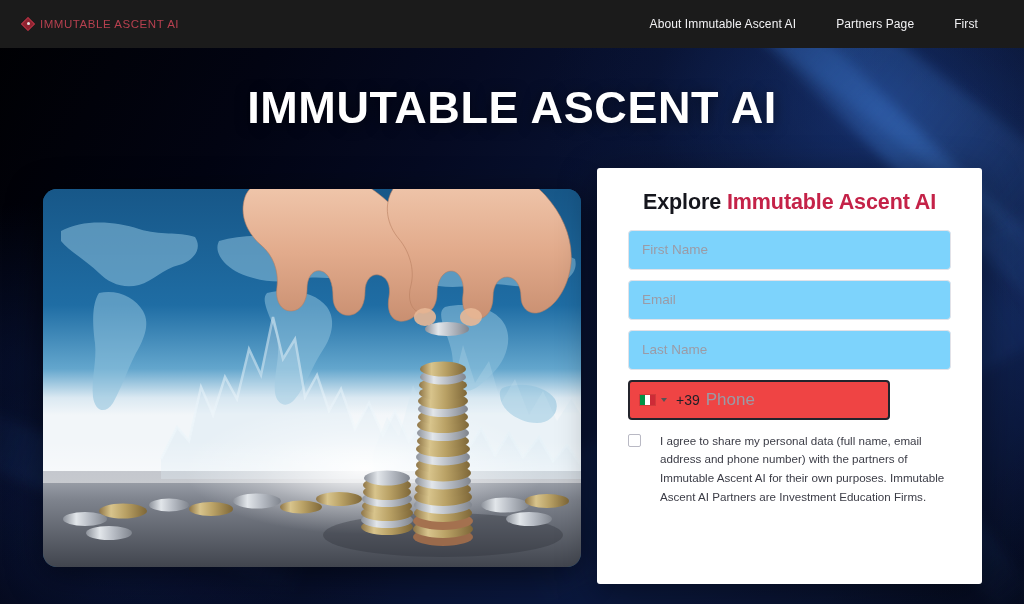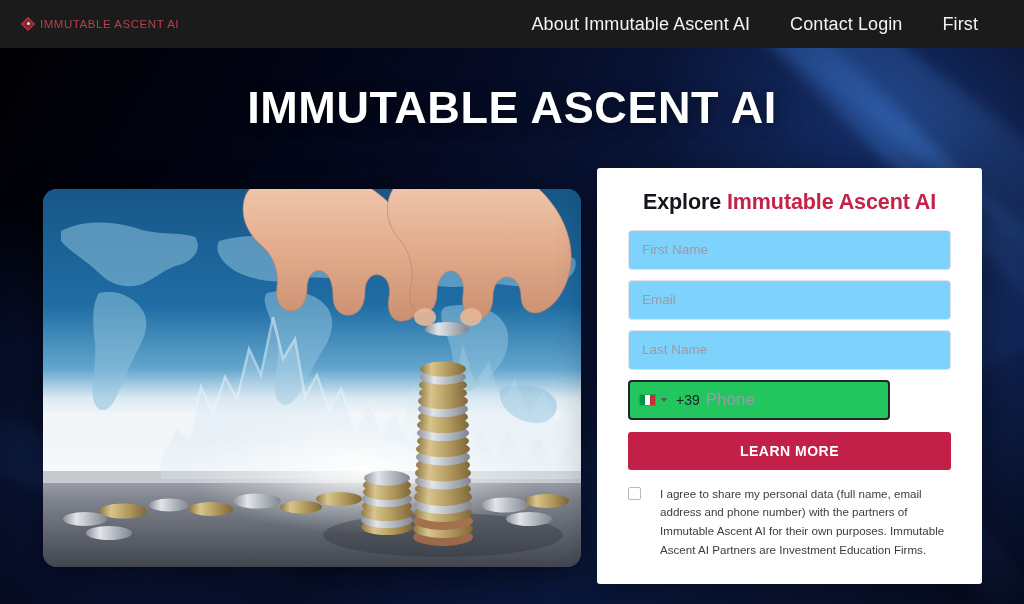--- a/index.html
+++ b/index.html
@@ -122,21 +122,21 @@
   }
   .nav {
     margin-left: auto;
     margin-right: 46px;
     display: flex;
     align-items: center;
     gap: 40px;
   }
   .nav a {
     color: #f2f2f4;
-    font-size: 18px;
+    font-size: 12px;
     text-decoration: none;
     white-space: nowrap;
     letter-spacing: 0.1px;
   }
 
   
   .hero-title {
     position: absolute;
     top: 82px;
     left: 0;
@@ -205,21 +205,21 @@
   }
   .field::placeholder { color: #9b9ba6; }
 
   .phone-row {
     display: flex;
     align-items: center;
     width: 100%;
     height: 40px;
     border: 2px solid #23242c;
     border-radius: 4px;
-    background: #22c55e;
+    background: #ef4444;
     margin-bottom: 12px;
     padding-left: 9px;
     width: 262px;
   }
   .flag {
     width: 17px; height: 12px;
     display: flex;
     flex: none;
     border: 1px solid rgba(0,0,0,0.12);
   }
@@ -308,21 +308,21 @@
   <div class="header">
     <div class="brand">
       <span class="brand-icon">
         <span class="dia"></span>
           <span class="dot"></span>
       </span>
       <span class="brand-text">IMMUTABLE ASCENT AI</span>
     </div>
     <nav class="nav">
       <a href="#">About Immutable Ascent AI</a>
-      <a href="#">Contact Login</a>
+      <a href="#">Partners Page</a>
       <a href="#">First</a>
     </nav>
   </div>
 
   <h1 class="hero-title">IMMUTABLE ASCENT AI</h1>
 
   <div class="hero-img">
     <svg viewBox="0 0 538 378" preserveAspectRatio="none" aria-hidden="true">
       <defs>
         <linearGradient id="skyGrad" x1="0" y1="0" x2="0" y2="1">
@@ -473,21 +473,20 @@
       <span class="flag">
         <i class="g"></i>
           <i class="w"></i>
           <i class="r"></i>
       </span>
       <span class="flag-caret"></span>
       <span class="dial">+39</span>
       <input class="phone-input" type="tel" placeholder="Phone" style="">
     </div>
 
-    <button class="cta">LEARN MORE</button>
 
     <div class="consent">
       <span class="checkbox"></span>
       <span class="consent-text">I agree to share my personal data (full name, email address and phone number) with the partners of Immutable Ascent AI for their own purposes. Immutable Ascent AI Partners are Investment Education Firms.</span>
     </div>
   </div>
 
 </div>
 
 </body></html>

